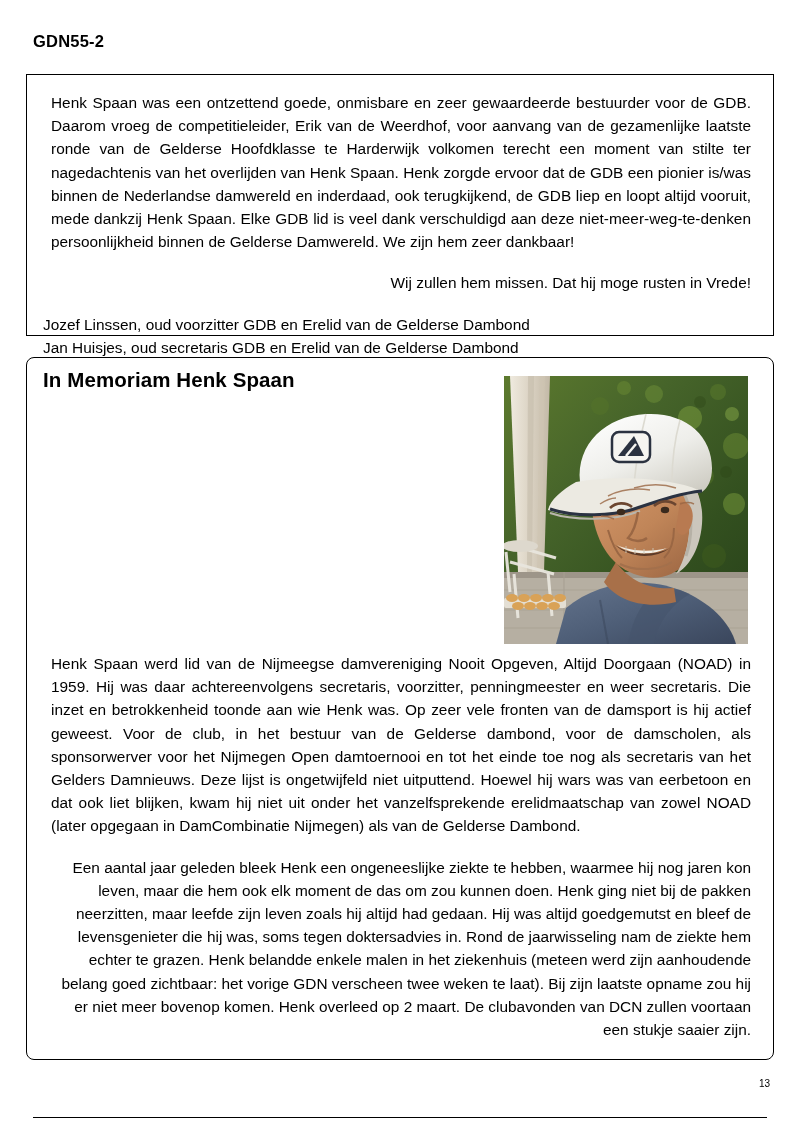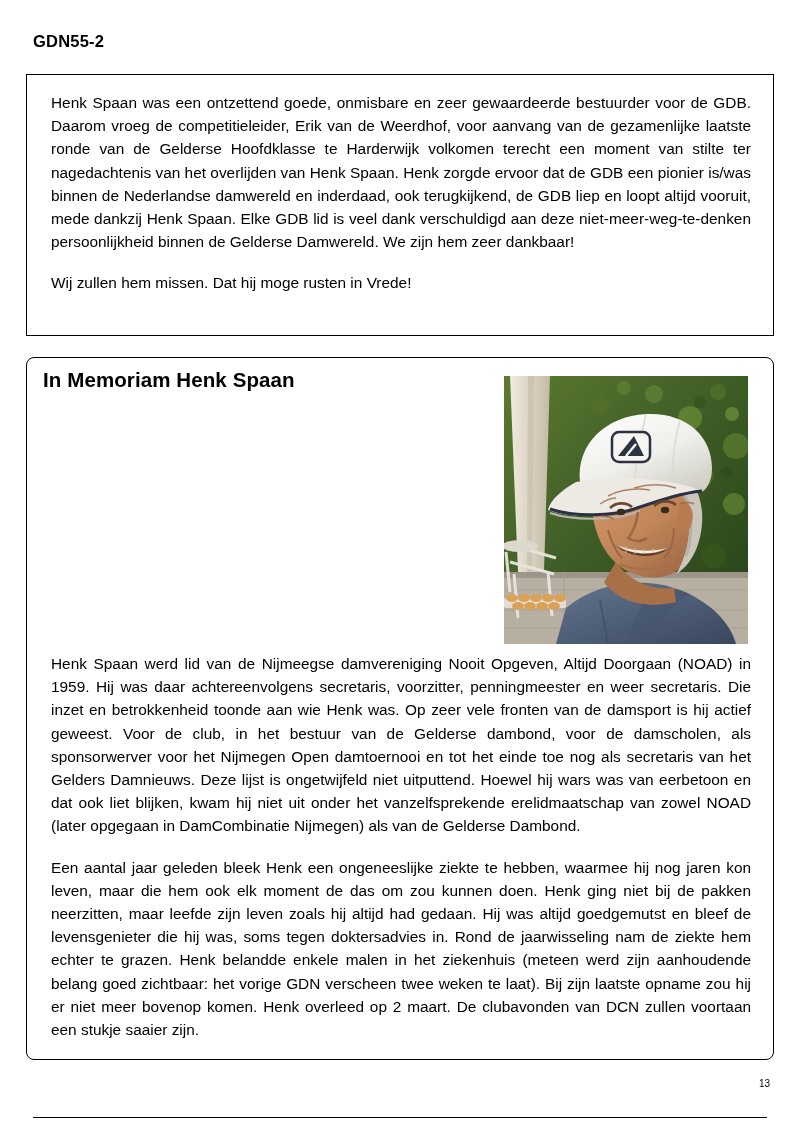--- a/index.html
+++ b/index.html
@@ -53,21 +53,21 @@
   }
 
   p.body-text {
     margin: 8px;
     font-size: 15.4px;
     line-height: 23.2px;
     text-align: justify;
     text-justify: inter-word;
     hyphens: none;
   }
-  p.body-text + p.body-text { margin-top: 18px; }
+  p.body-text + p.body-text { margin-top: 18px; text-align: right; }
 
   p.plain {
     text-align: left;
   }
 
   .sig-line {
     margin: 0;
     font-size: 15.4px;
     line-height: 23.2px;
     text-align: left;
@@ -130,20 +130,24 @@
 <div class="page">
 
   <div class="page-header">
     <span class="doc-code">GDN55-2</span>
   </div>
 
   <div class="block block-top">
     <div class="block-inner">
       <p class="body-text">Henk Spaan was  een ontzettend goede, onmisbare en zeer gewaardeerde bestuurder voor de GDB.  Daarom vroeg de competitieleider, Erik van de Weerdhof, voor aanvang van de gezamenlijke laatste ronde van de Gelderse Hoofdklasse te Harderwijk volkomen terecht een moment van stilte ter nagedachtenis van het overlijden van Henk Spaan. Henk zorgde ervoor dat de GDB een pionier is/was binnen de Nederlandse damwereld en inderdaad, ook terugkijkend, de GDB liep en loopt altijd vooruit, mede dankzij Henk Spaan. Elke GDB lid is veel dank verschuldigd aan deze niet-meer-weg-te-denken persoonlijkheid binnen de Gelderse Damwereld. We zijn hem zeer dankbaar!</p>
       <p class="body-text plain">Wij zullen hem missen. Dat hij moge rusten in Vrede!</p>
+      <div class="sig-group">
+        <p class="sig-line">Jozef Linssen, oud voorzitter GDB en Erelid van de Gelderse Dambond</p>
+        <p class="sig-line">Jan Huisjes, oud secretaris GDB en Erelid van de Gelderse Dambond</p>
+      </div>
     </div>
   </div>
 
   <div class="block block-bottom">
     <div class="block-inner">
 
       <div class="heading-row">
         <h1 class="memoriam-title">In Memoriam Henk Spaan</h1>
 
         <div class="photo-wrap">

